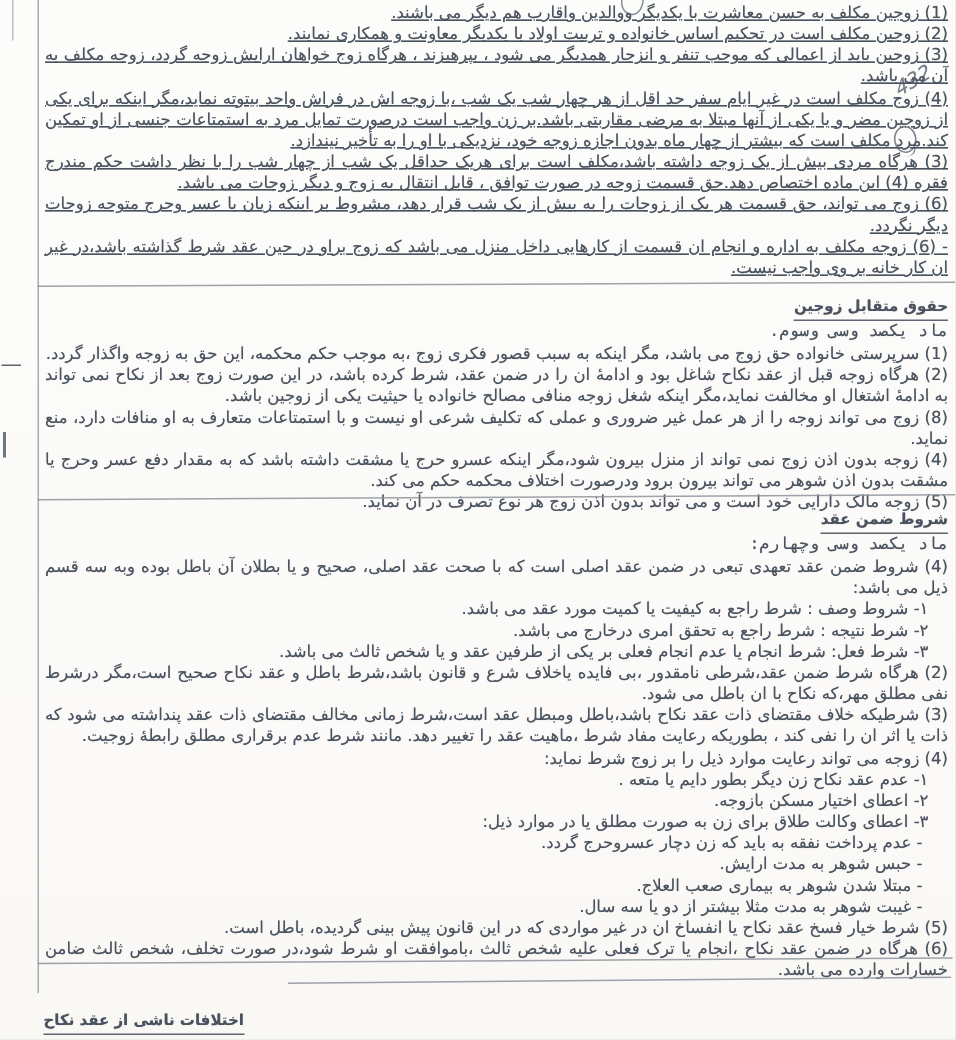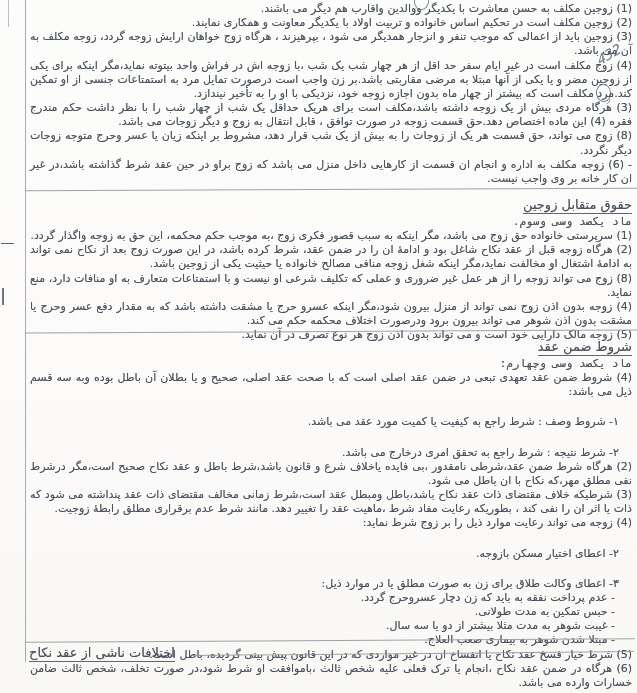--- a/index.html
+++ b/index.html
@@ -21,29 +21,29 @@
   .rule3{left:25px;right:2px;top:640px;transform:rotate(-0.35deg);}
   .rule4{left:192px;right:3px;top:653px;transform:rotate(-0.5deg);}
   
   .sec{
     position:absolute;left:30px;right:5px;
     direction:rtl;text-align:justify;text-align-last:right;
     font-size:11px;line-height:14.15px;
     text-shadow:0 0 .5px rgba(73,82,94,.55);
     letter-spacing:0;
   }
-  .sec1{top:2px;}
+  .sec1{top:2px;text-decoration:underline;}
   .sec2{top:197px;}
   .sec3{top:339px;}
-  .sec4{top:645px;left:29px;right:auto;}
+  .sec4{top:673px;left:29px;right:auto;}
   .clause{margin:0;padding:0;}
-  .clause.ind1{padding-right:13px;margin-top:16px;}
+  .clause.ind1{padding-right:13px;}
   .clause.ind2{padding-right:17px;}
   .heading{
-    margin:0;padding:0;font-size:13px;font-weight:normal;line-height:15px;
+    margin:0;padding:0;font-size:10px;font-weight:bold;line-height:15px;
     display:inline-block;border-bottom:1px solid #5d6672;padding-bottom:1px;
   }
   .article{margin:1px 0 0 0;font-family:Liberation Mono, monospace;}
   
   .mark-loop{
     position:absolute;left:414px;top:-8px;width:13px;height:16px;
     border:1.4px solid #868d97;border-radius:50% 50% 46% 54%;
     transform:rotate(14deg);background:transparent;
   }
   .mark-432{
@@ -82,21 +82,21 @@
   <div class="mark-dash"></div>
   <div class="mark-tick"></div>
 
   <section class="sec sec1">
     <div class="items">
         <p class="clause ind0">(1) زوجین مکلف به حسن معاشرت با یکدیگر ووالدین واقارب هم دیگر می باشند.</p>
         <p class="clause ind0">(2) زوجین مکلف است در تحکیم اساس خانواده و تربیت اولاد با یکدیگر معاونت و همکاری نمایند.</p>
         <p class="clause ind0">(3) زوجین باید از اعمالی که موجب تنفر و انزجار همدیگر می شود ، بپرهیزند ، هرگاه زوج خواهان ارایش زوجه گردد، زوجه مکلف به آن می باشد.</p>
         <p class="clause ind0">(4) زوج مکلف است در غیر ایام سفر حد اقل از هر چهار شب یک شب ،با زوجه اش در فراش واحد بیتوته نماید،مگر اینکه برای یکی از زوجین مضر و یا یکی از آنها مبتلا به مرضی مقاربتی باشد.بر زن واجب است درصورت تمایل مرد به استمتاعات جنسی از او تمکین کند.مرد مکلف است که بیشتر از چهار ماه بدون اجازه زوجه خود، نزدیکی با او را به تأخیر نیندازد.</p>
         <p class="clause ind0">(3) هرگاه مردی بیش از یک زوجه داشته باشد،مکلف است برای هریک حداقل یک شب از چهار شب را با نظر داشت حکم مندرج فقره (4) این ماده اختصاص دهد.حق قسمت زوجه در صورت توافق ، قابل انتقال به زوج و دیگر زوجات می باشد.</p>
-        <p class="clause ind0">(8) زوج می تواند، حق قسمت هر یک از زوجات را به بیش از یک شب قرار دهد، مشروط بر اینکه زیان یا عسر وحرج متوجه زوجات دیگر نگردد.</p>
+        <p class="clause ind0">(6) زوج می تواند، حق قسمت هر یک از زوجات را به بیش از یک شب قرار دهد، مشروط بر اینکه زیان یا عسر وحرج متوجه زوجات دیگر نگردد.</p>
         <p class="clause ind0">- (6) زوجه مکلف به اداره و انجام ان قسمت از کارهایی داخل منزل می باشد که زوج براو در حین عقد شرط گذاشته باشد،در غیر ان کار خانه بر وی واجب نیست.</p>
       </div>
   </section>
 
   <div class="rule rule1"></div>
 
   <section class="sec sec2">
     <h2 class="heading">حقوق متقابل زوجین</h2>
     <div class="article">ماد یکصد وسی وسوم.</div>
     <div class="items">
@@ -110,29 +110,31 @@
 
   <div class="rule rule2"></div>
 
   <section class="sec sec3">
     <h2 class="heading">شروط ضمن عقد</h2>
     <div class="article">ماد یکصد وسی وچهارم:</div>
     <div class="items">
         <p class="clause ind0">(4) شروط ضمن عقد تعهدی تبعی در ضمن عقد اصلی است که با صحت عقد اصلی، صحیح و یا بطلان آن باطل بوده وبه سه قسم ذیل می باشد:</p>
         <p class="clause ind1">۱- شروط وصف : شرط راجع به کیفیت یا کمیت مورد عقد می باشد.</p>
         <p class="clause ind1">۲- شرط نتیجه : شرط راجع به تحقق امری درخارج می باشد.</p>
+        <p class="clause ind1">۳- شرط فعل: شرط انجام یا عدم انجام فعلی بر یکی از طرفین عقد و یا شخص ثالث می باشد.</p>
         <p class="clause ind0">(2) هرگاه شرط ضمن عقد،شرطی نامقدور ،بی فایده یاخلاف شرع و قانون باشد،شرط باطل و عقد نکاح صحیح است،مگر درشرط نفی مطلق مهر،که نکاح با ان باطل می شود.</p>
         <p class="clause ind0">(3) شرطیکه خلاف مقتضای ذات عقد نکاح باشد،باطل ومبطل عقد است،شرط زمانی مخالف مقتضای ذات عقد پنداشته می شود که ذات یا اثر ان را نفی کند ، بطوریکه رعایت مفاد شرط ،ماهیت عقد را تغییر دهد. مانند شرط عدم برقراری مطلق رابطهٔ زوجیت.</p>
         <p class="clause ind0">(4) زوجه می تواند رعایت موارد ذیل را بر زوج شرط نماید:</p>
+        <p class="clause ind1">۱- عدم عقد نکاح زن دیگر بطور دایم یا متعه .</p>
         <p class="clause ind1">۲- اعطای اختیار مسکن بازوجه.</p>
         <p class="clause ind1">۳- اعطای وکالت طلاق برای زن به صورت مطلق یا در موارد ذیل:</p>
         <p class="clause ind2">- عدم پرداخت نفقه به باید که زن دچار عسروحرج گردد.</p>
-        <p class="clause ind2">- حبس تمکین به مدت طولانی.</p>
+        <p class="clause ind2">- حبس شوهر به مدت ارایش.</p>
+        <p class="clause ind2">- مبتلا شدن شوهر به بیماری صعب العلاج.</p>
         <p class="clause ind2">- غیبت شوهر به مدت مثلا بیشتر از دو یا سه سال.</p>
-        <p class="clause ind2">- مبتلا شدن شوهر به بیماری صعب العلاج.</p>
         <p class="clause ind0">(5) شرط خیار فسخ عقد نکاح یا انفساخ ان در غیر مواردی که در این قانون پیش بینی گردیده، باطل است.</p>
         <p class="clause ind0">(6) هرگاه در ضمن عقد نکاح ،انجام یا ترک فعلی علیه شخص ثالث ،باموافقت او شرط شود،در صورت تخلف، شخص ثالث ضامن خسارات وارده می باشد.</p>
       </div>
   </section>
 
   <div class="rule rule3"></div>
 
   <section class="sec sec4">
     <h2 class="heading">اختلافات ناشی از عقد نکاح</h2>
   </section>

